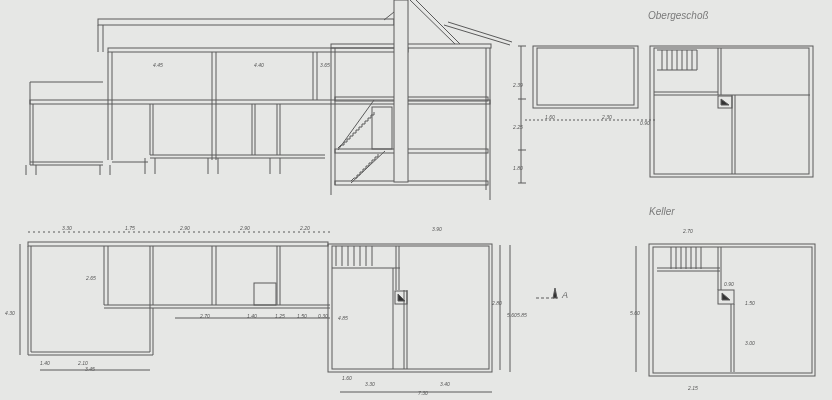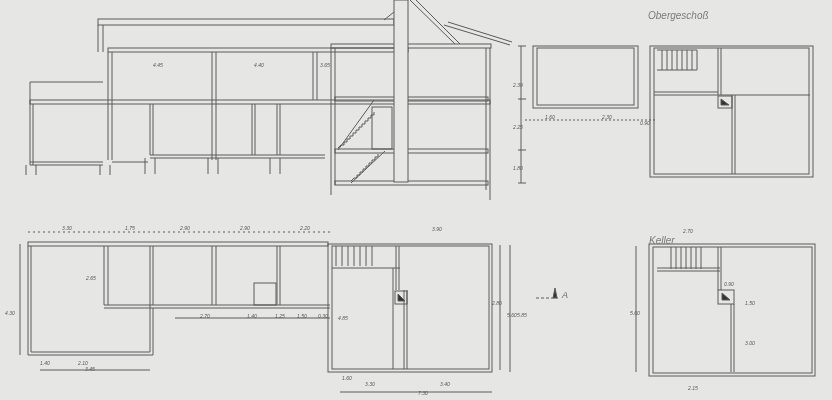--- a/index.html
+++ b/index.html
@@ -143,21 +143,21 @@
       <rect x="718" y="290" width="16" height="14"></rect>
       <polygon points="722,293 730,300 722,300" fill="#333"></polygon>
       <line x1="731" y1="304" x2="731" y2="372"></line>
       <line x1="734" y1="304" x2="734" y2="372"></line>
       <line x1="636" y1="246" x2="636" y2="372"></line>
     </g>
   </g>
 </svg>
 
 <span class="lbl title" style="left:648px;top:10px;">Obergeschoß</span>
-<span class="lbl title" style="left:649px;top:206px;margin-top:29px;">Keller</span>
+<span class="lbl title" style="left:649px;top:206px;">Keller</span>
 <span class="lbl" style="left:562px;top:290px;font-size:9px;">A</span>
 
 <span class="lbl dim" style="left:153px;top:62px;">4.45</span>
 <span class="lbl dim" style="left:254px;top:62px;">4.40</span>
 <span class="lbl dim" style="left:320px;top:62px;">3.65</span>
 
 <span class="lbl dim" style="left:513px;top:82px;">2.39</span>
 <span class="lbl dim" style="left:513px;top:124px;">2.25</span>
 <span class="lbl dim" style="left:513px;top:165px;">1.80</span>
 

